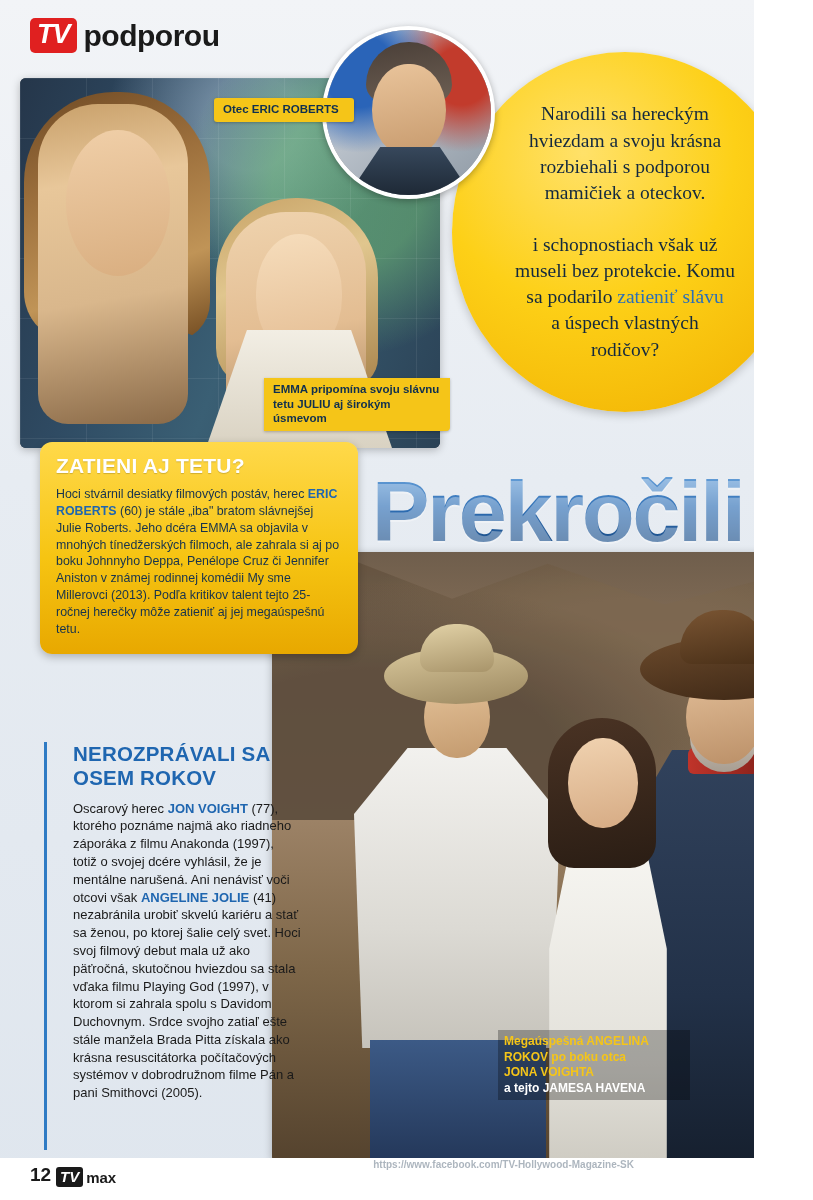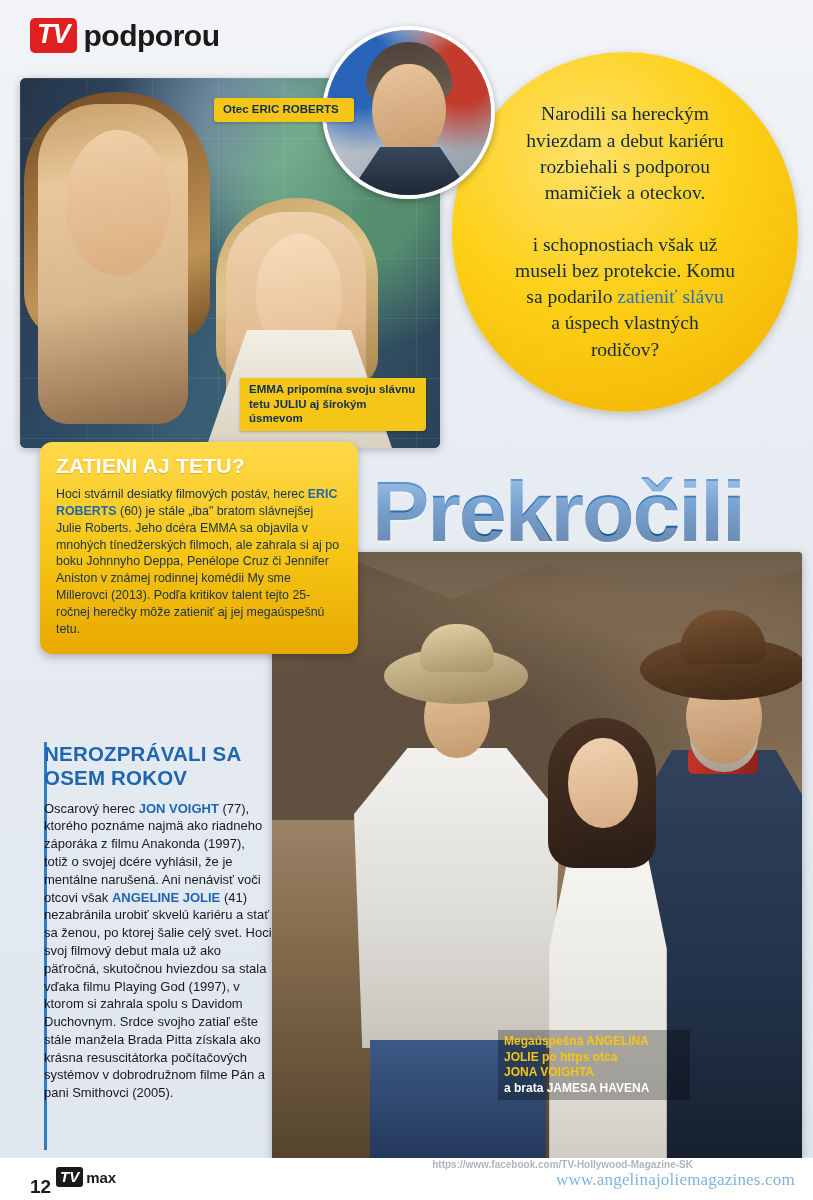--- a/index.html
+++ b/index.html
@@ -11,21 +11,21 @@
     width: 813px;
     height: 1200px;
     position: relative;
     overflow: hidden;
     font-family: "Liberation Sans", sans-serif;
   }
 
   #page {
     position: absolute;
     left: 0; top: 0;
-    width: 813px; height: 1200px;
+    width: 754px; height: 1200px;
     background: linear-gradient(180deg, #f2f4f7 0%, #e7ecf2 40%, #dfe6ee 100%);
     overflow: hidden;
   }
 
   
   .masthead {
     position: absolute;
     left: 30px; top: 18px;
     display: flex;
     align-items: center;
@@ -181,21 +181,21 @@
     padding: 4px 9px 5px 9px;
     border-radius: 3px;
     z-index: 30;
     box-shadow: 0 1px 3px rgba(0,0,0,0.25);
   }
   .cap-eric {
     left: 214px; top: 98px;
     width: 122px;
   }
   .cap-emma {
-    left: 240px; top: 378px;
+    left: 264px; top: 378px;
     width: 168px;
     border-radius: 0 0 4px 0;
   }
 
   
   .intro-oval {
     position: absolute;
     left: 452px; top: 52px;
     width: 346px; height: 360px;
     border-radius: 50%;
@@ -261,20 +261,21 @@
     font-family: "Liberation Sans", sans-serif;
   }
   .nm-blue { color: #1f66b0; font-weight: bold; }
 
   
   .box-blue {
     position: absolute;
     left: 44px; top: 742px;
     width: 228px;
     z-index: 26;
+    padding-left: 29px;
   }
   .box-blue h2 {
     margin: 0 0 10px 0;
     font-size: 20.5px;
     font-weight: bold;
     line-height: 1.16;
     color: #1f66b0;
     letter-spacing: 0.2px;
   }
   .box-blue p {
@@ -423,21 +424,21 @@
   
   .footer {
     position: absolute;
     left: 0; bottom: 0;
     width: 813px; height: 42px;
     background: #ffffff;
     z-index: 45;
   }
   .pg-num {
     position: absolute;
-    left: 30px; top: 18px;
+    left: 30px; top: 6px;
     font-size: 19px;
     font-weight: bold;
     color: #1a1a1a;
   }
   .foot-logo {
     position: absolute;
     left: 56px; top: 9px;
     display: flex;
     align-items: center;
     gap: 3px;
@@ -503,21 +504,21 @@
     <div class="pe-face"></div>
     <div class="pe-body"></div>
   </div>
 
   <div class="cap cap-eric">Otec ERIC ROBERTS</div>
   <div class="cap cap-emma">EMMA pripomína svoju slávnu tetu JULIU aj širokým úsmevom</div>
 
   <div class="intro-oval">
     <div class="intro-text">
       <span>Narodili sa hereckým</span><br>
-      <span>hviezdam a debut kariéru</span><br>
+      <span>hviezdam a svoju krásna</span><br>
       <span>rozbiehali s podporou</span><br>
       <span>mamičiek a oteckov.</span><br>
       <br>
       <span>i schopnostiach však už</span><br>
       <span>museli bez protekcie. Komu</span><br>
       <span>sa podarilo </span><span class="hl">zatieniť slávu</span><br>
       <span>a úspech vlastných</span><br>
       <span>rodičov?</span>
     </div>
   </div>
@@ -550,28 +551,27 @@
     <div class="pg-p3-face"></div>
     <div class="pg-p3-hat"></div>
     <div class="pg-p3-crown"></div>
     <div class="pg-p2-body"></div>
     <div class="pg-p2-hair"></div>
     <div class="pg-p2-face"></div>
   </div>
 
   <div class="cap-group">
     <span>Megaúspešná ANGELINA</span><br>
-    <span>JOLIE po https otca</span><br>
+    <span>ROKOV po boku otca</span><br>
     <span>JONA VOIGHTA</span><br>
-    <span class="wht">a brata JAMESA HAVENA</span>
+    <span class="wht">a tejto JAMESA HAVENA</span>
   </div>
 
   <div class="footer">
     <span class="pg-num">12</span>
     <span class="foot-logo">
       <span class="foot-tv">TV</span>
       <span class="foot-max">max</span>
     </span>
   </div>
   <div class="watermark-faint">https://www.facebook.com/TV-Hollywood-Magazine-SK</div>
-  <div class="watermark">www.angelinajoliemagazines.com</div>
 
 </div>
 
 </body></html>

